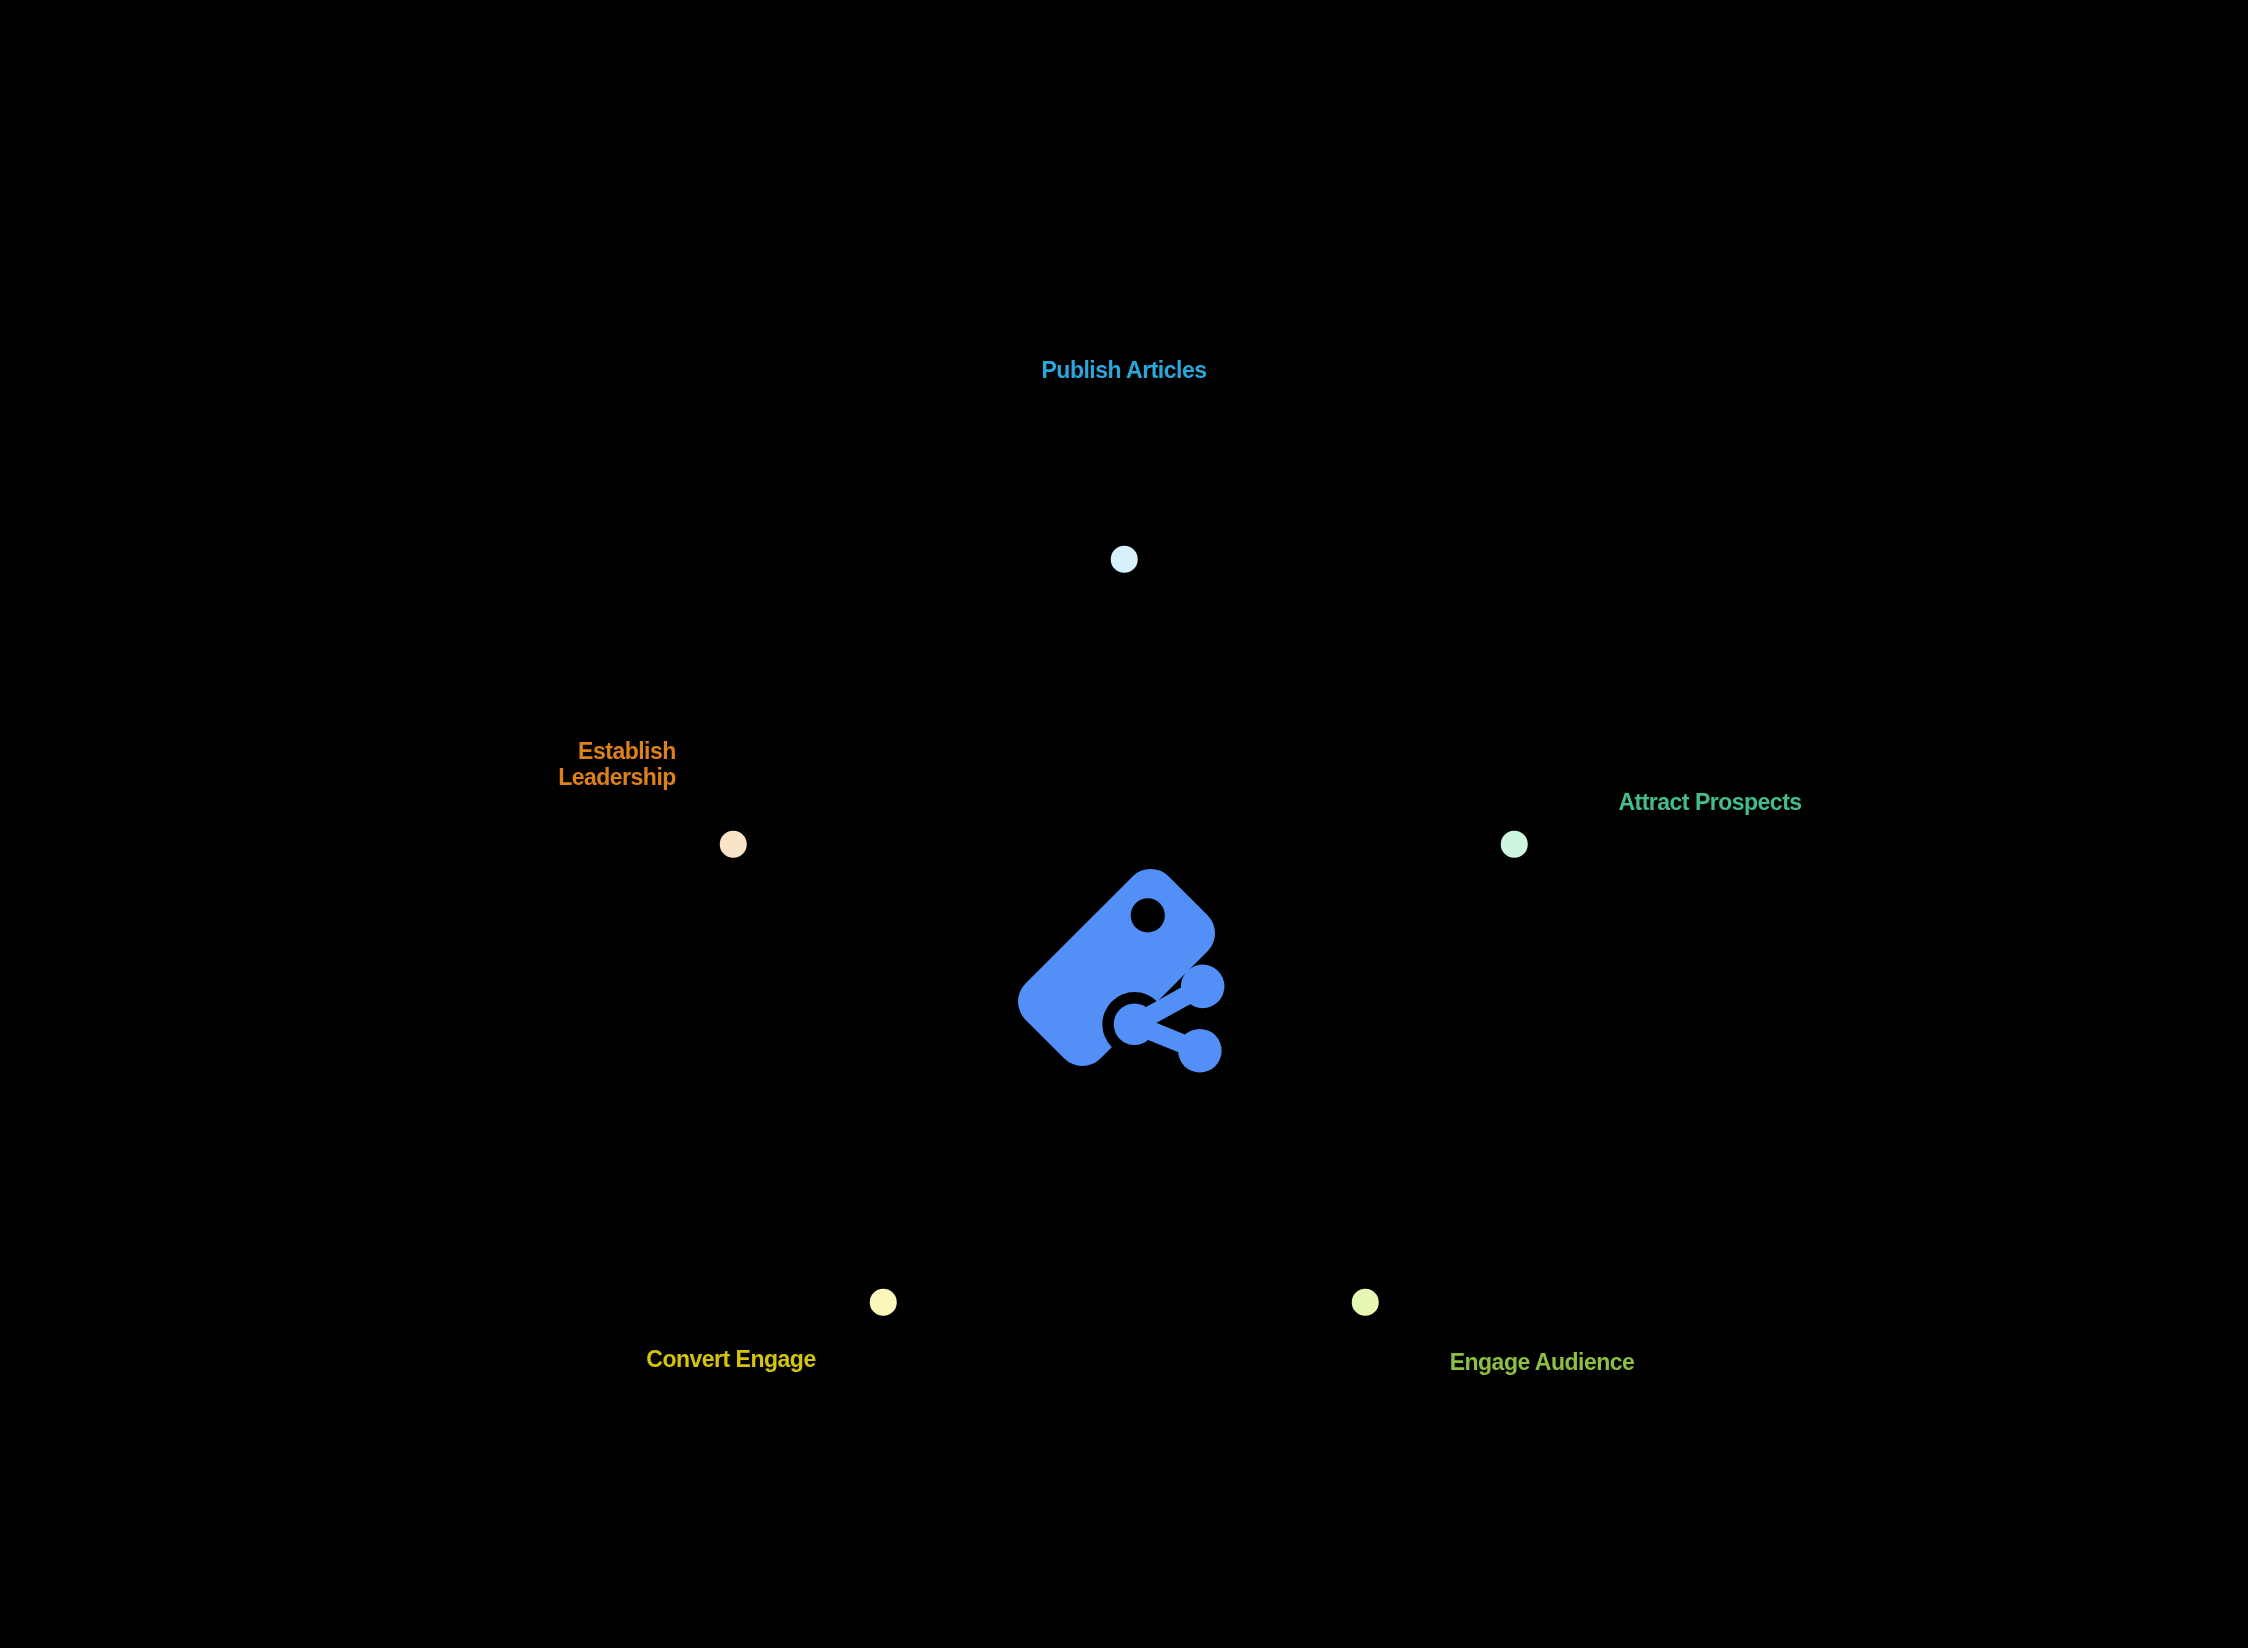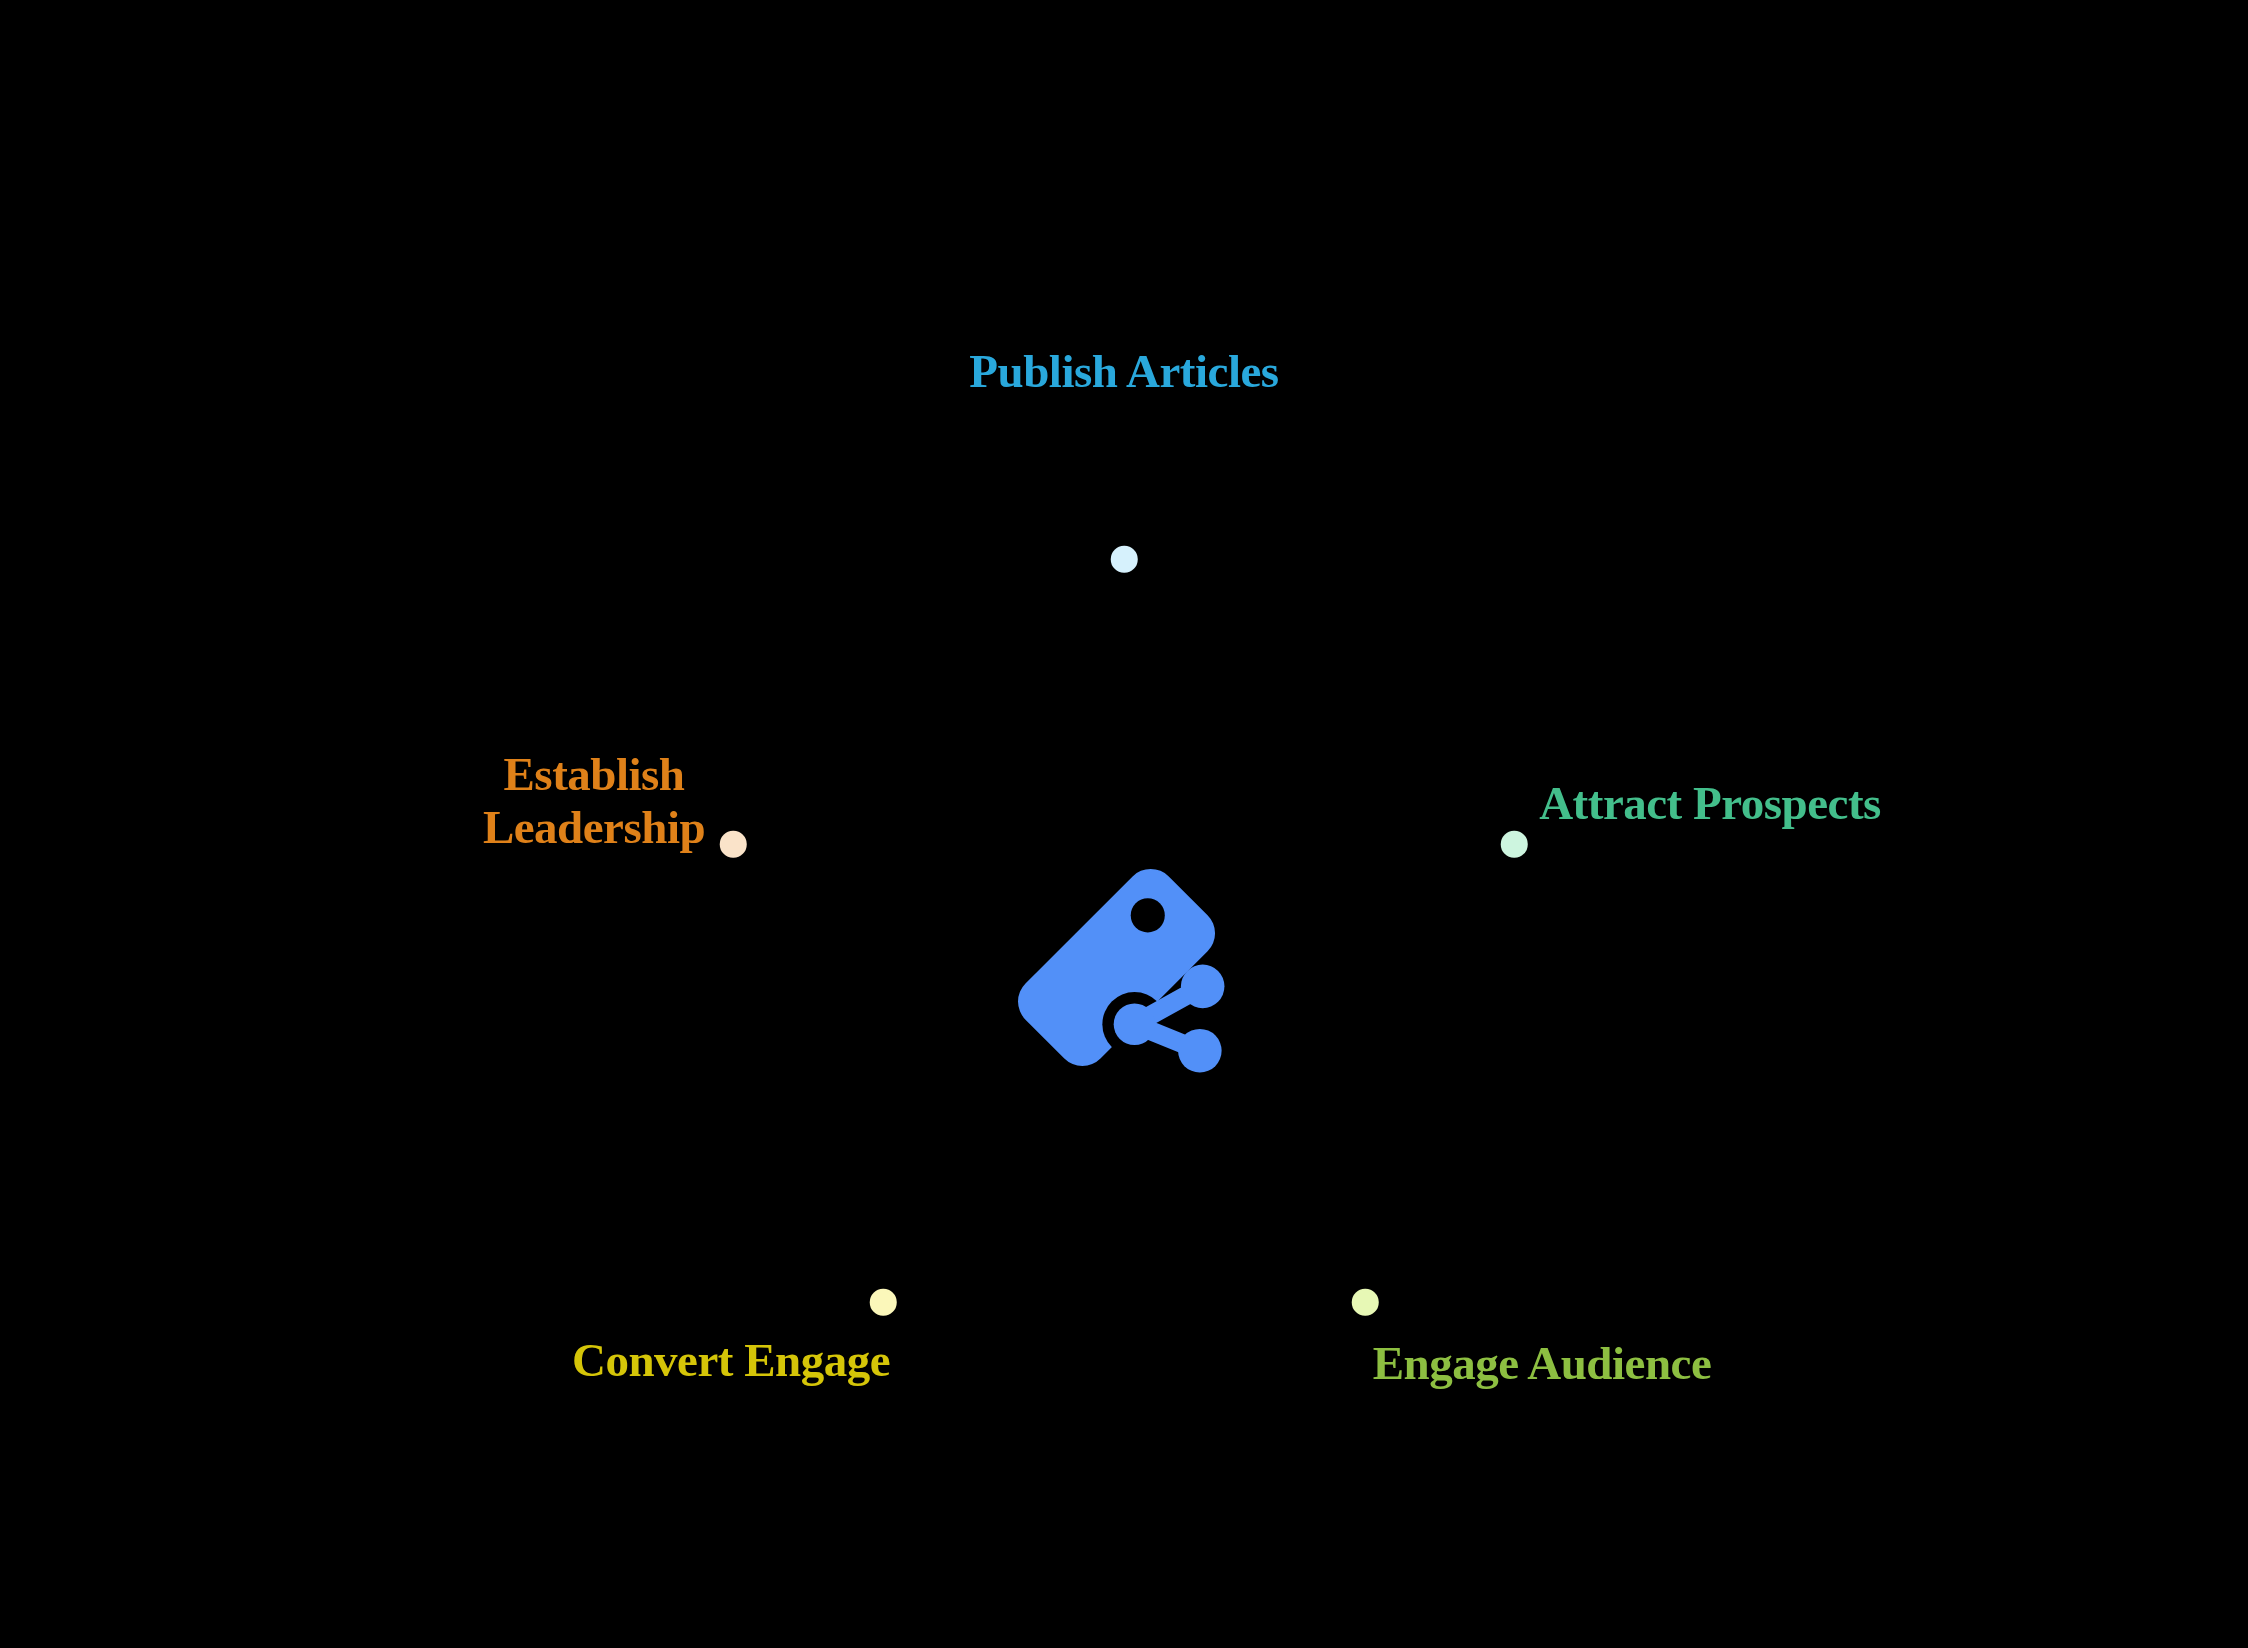--- a/index.html
+++ b/index.html
@@ -11,26 +11,25 @@
     position: relative;
     width: 2249px;
     height: 1649px;
     overflow: hidden;
     font-family: "Liberation Sans", sans-serif;
   }
   .node-label {
     position: absolute;
     transform: translate(-50%, -50%);
     font-weight: bold;
-    font-size: 47px;
+    font-size: 23px;
     line-height: 1.12;
     letter-spacing: -0.5px;
     white-space: pre-line;
-    text-align: center;
-    font-family: Liberation Serif, serif;
+    text-align: right;
   }
   .node-dot {
     position: absolute;
     transform: translate(-50%, -50%);
     border-radius: 50%;
   }
   #center-icon-svg {
     position: absolute;
     left: 984px;
     top: 833px;
@@ -59,19 +58,19 @@
 
   <div id="nodes-layer">
       <div class="node-label" style="left: 1124px; top: 371px; color: rgb(41, 168, 220);">Publish Articles</div>
       <div class="node-dot" style="width: 26.5px; height: 26.5px; left: 1124px; top: 559px; background: rgb(214, 241, 252);"></div>
       <div class="node-label" style="left: 1710px; top: 783px; color: rgb(67, 190, 139); margin-top: 20px;">Attract Prospects</div>
       <div class="node-dot" style="width: 26.5px; height: 26.5px; left: 1514px; top: 844px; background: rgb(205, 245, 223);"></div>
       <div class="node-label" style="left: 1542px; top: 1363px; color: rgb(141, 191, 65);">Engage Audience</div>
       <div class="node-dot" style="width: 26.5px; height: 26.5px; left: 1365px; top: 1302px; background: rgb(231, 248, 181);"></div>
       <div class="node-label" style="left: 731px; top: 1360px; color: rgb(213, 197, 8);">Convert Engage</div>
       <div class="node-dot" style="width: 26.5px; height: 26.5px; left: 883px; top: 1302px; background: rgb(251, 247, 186);"></div>
-      <div class="node-label" style="left: 594px; top: 765px; color: rgb(223, 129, 25); margin-top: 36px;">Establish
+      <div class="node-label" style="left: 617px; top: 765px; color: rgb(223, 129, 25);">Establish
 Leadership</div>
       <div class="node-dot" style="width: 26.5px; height: 26.5px; left: 733px; top: 844px; background: rgb(250, 227, 201);"></div>
     </div>
 
 </div>
 
 
 </body></html>

